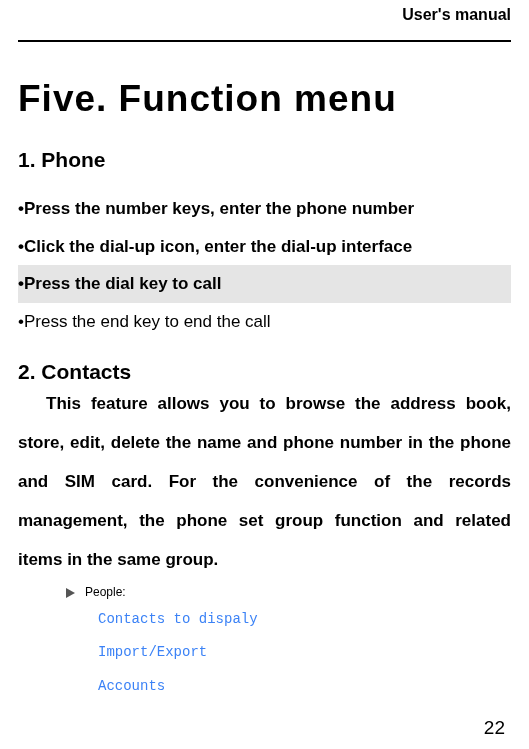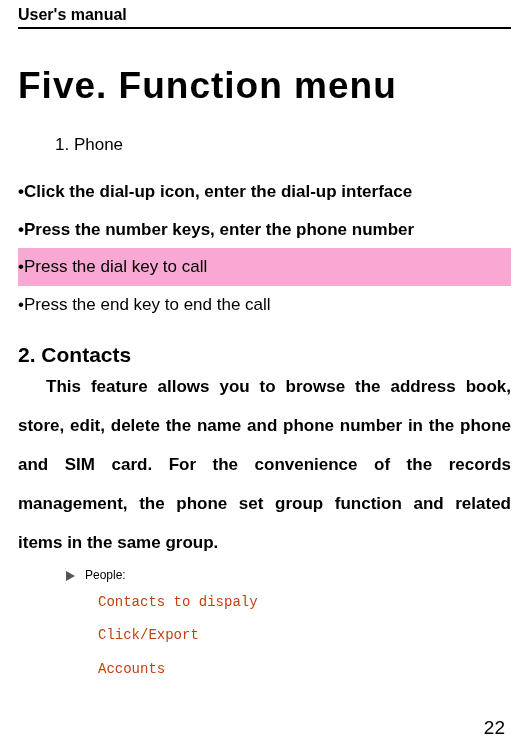--- a/index.html
+++ b/index.html
@@ -9,60 +9,60 @@
     }
     body {
       width: 529px;
       height: 749px;
       font-family: Arial, sans-serif;
       background: #fff;
       position: relative;
       padding: 0 18px;
     }
     .header {
+      text-align: right;
       font-weight: bold;
       font-size: 16px;
       padding-top: 6px;
-      padding-bottom: 3px;
+      padding-bottom: 16px;
       border-bottom: 2px solid #000;
     }
     .main-heading {
       font-size: 37px;
       font-weight: bold;
       margin-top: 36px;
       margin-bottom: 28px;
       letter-spacing: 1px;
     }
     .sub-heading {
-      font-size: 17px;
-      font-weight: normal;
+      font-size: 21px;
+      font-weight: bold;
       margin-bottom: 18px;
-      margin-left: 37px;
     }
     .sub-heading-2 {
       font-size: 21px;
       font-weight: bold;
       margin-top: 20px;
     }
     .bullet-list {
       list-style: none;
       padding: 0;
       margin-bottom: 12px;
     }
     .bullet-list li {
       font-size: 17px;
       padding: 6px 0;
       line-height: 1.5;
     }
     .bullet-bold {
       font-weight: bold;
     }
     .bullet-highlight {
-      font-weight: normal;
-      background: #f9a8d4;
+      font-weight: bold;
+      background: #e5e5e5;
     }
     .bullet-normal {
       font-weight: normal;
     }
     .paragraph {
       font-size: 17px;
       line-height: 2.3;
       text-align: justify;
       text-indent: 28px;
       margin-bottom: 4px;
@@ -79,21 +79,21 @@
       height: 0;
       border-top: 5px solid transparent;
       border-bottom: 5px solid transparent;
       border-left: 9px solid #555;
       margin-right: 10px;
       vertical-align: middle;
     }
     .sub-item {
       font-family: "Courier New", monospace;
       font-size: 14px;
-      color: #c2410c;
+      color: #3b82f6;
       margin-left: 80px;
       line-height: 2.4;
     }
     .page-number {
       position: absolute;
       bottom: 10px;
       right: 24px;
       font-size: 19px;
     }
   </style>
@@ -102,31 +102,31 @@
 
 <div class="header">
   <span>User's manual</span>
 </div>
 
 <h1 class="main-heading">Five.  Function  menu</h1>
 
 <h2 class="sub-heading">1.  Phone</h2>
 
 <ul class="bullet-list">
+  <li class="bullet-bold">•Press  the  number  keys, enter  the  phone  number</li>
   <li class="bullet-bold">•Click the dial-up icon, enter the dial-up interface</li>
-  <li class="bullet-bold">•Press  the  number  keys, enter  the  phone  number</li>
   <li class="bullet-highlight">•Press  the dial  key to call</li>
   <li class="bullet-normal">•Press the end  key to end  the  call</li>
 </ul>
 
 <h2 class="sub-heading-2">2.  Contacts</h2>
 
 <p class="paragraph">This feature allows you to browse the address book, store, edit, delete the name and phone number in the phone and SIM card. For the convenience of the records management, the phone set group function and related items in the same group.</p>
 
 <div class="arrow-item">
   <span class="arrow-icon"></span><span>People:</span>
 </div>
 
 <div class="sub-item">Contacts to dispaly</div>
-<div class="sub-item">Click/Export</div>
+<div class="sub-item">Import/Export</div>
 <div class="sub-item">Accounts</div>
 
 <div class="page-number">22</div>
 
 </body></html>

